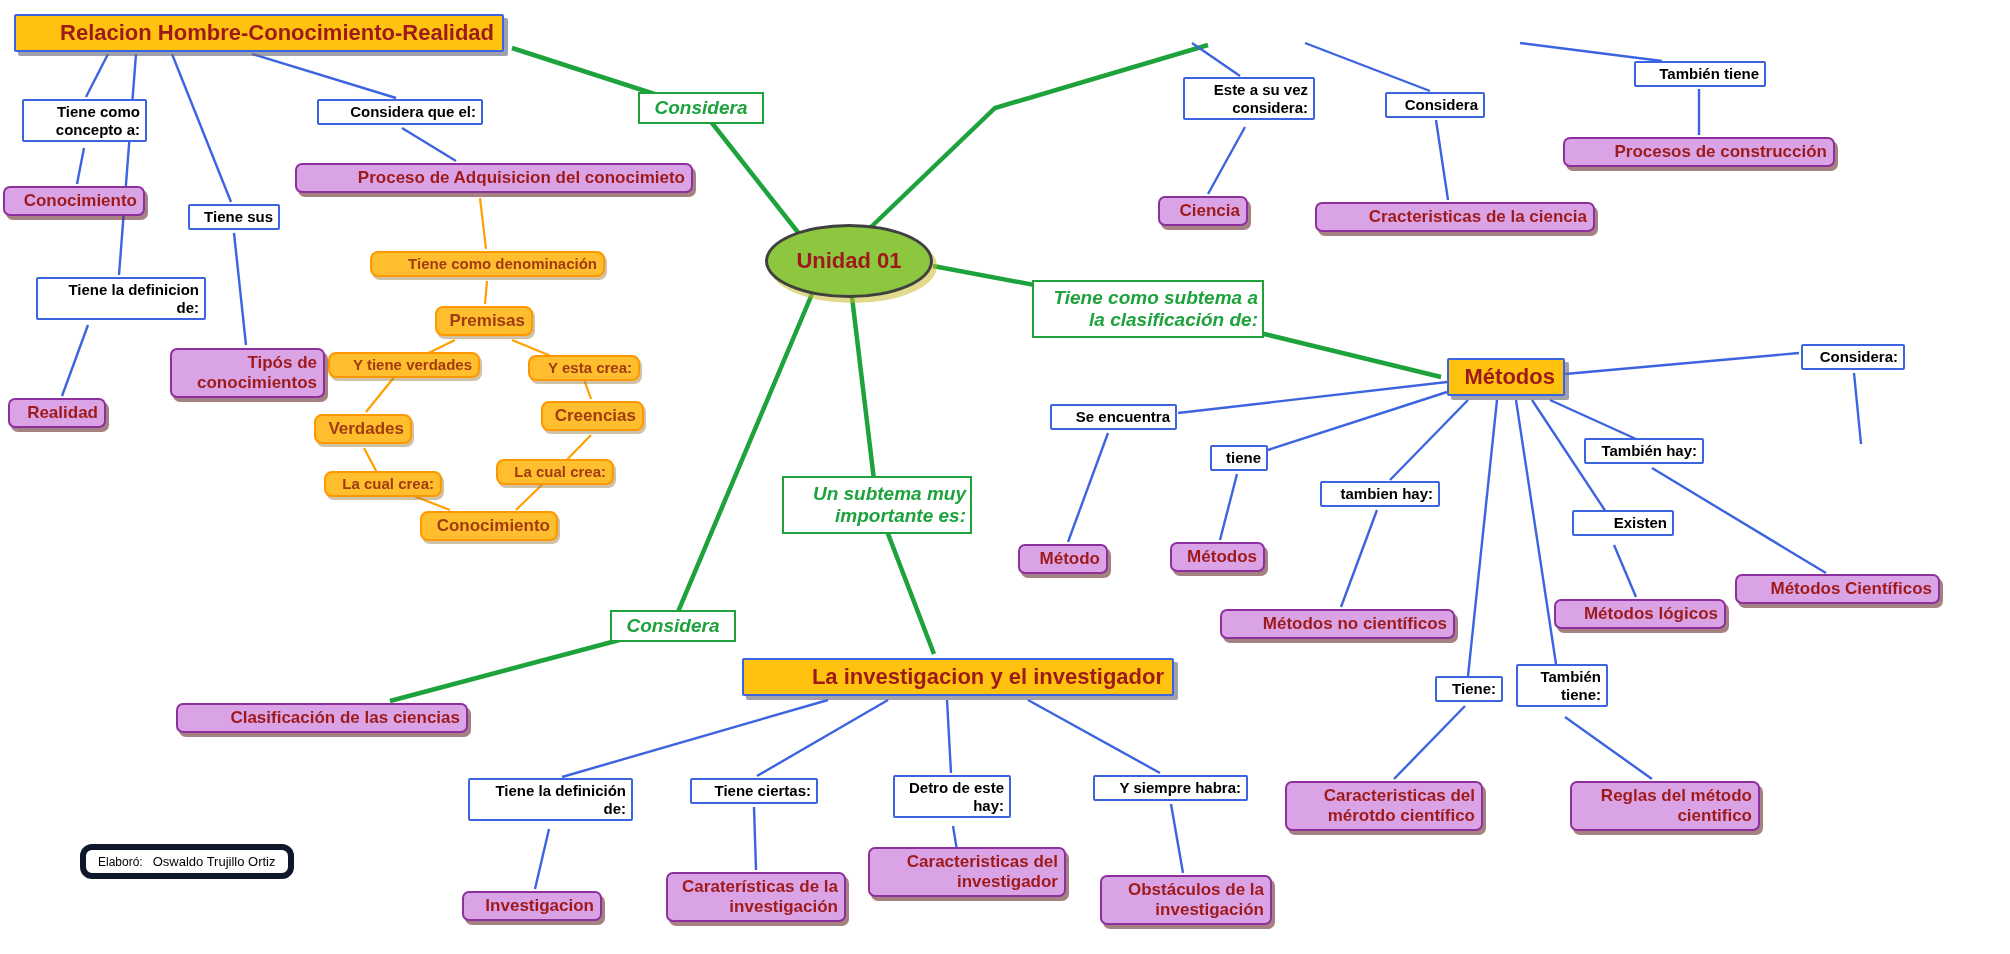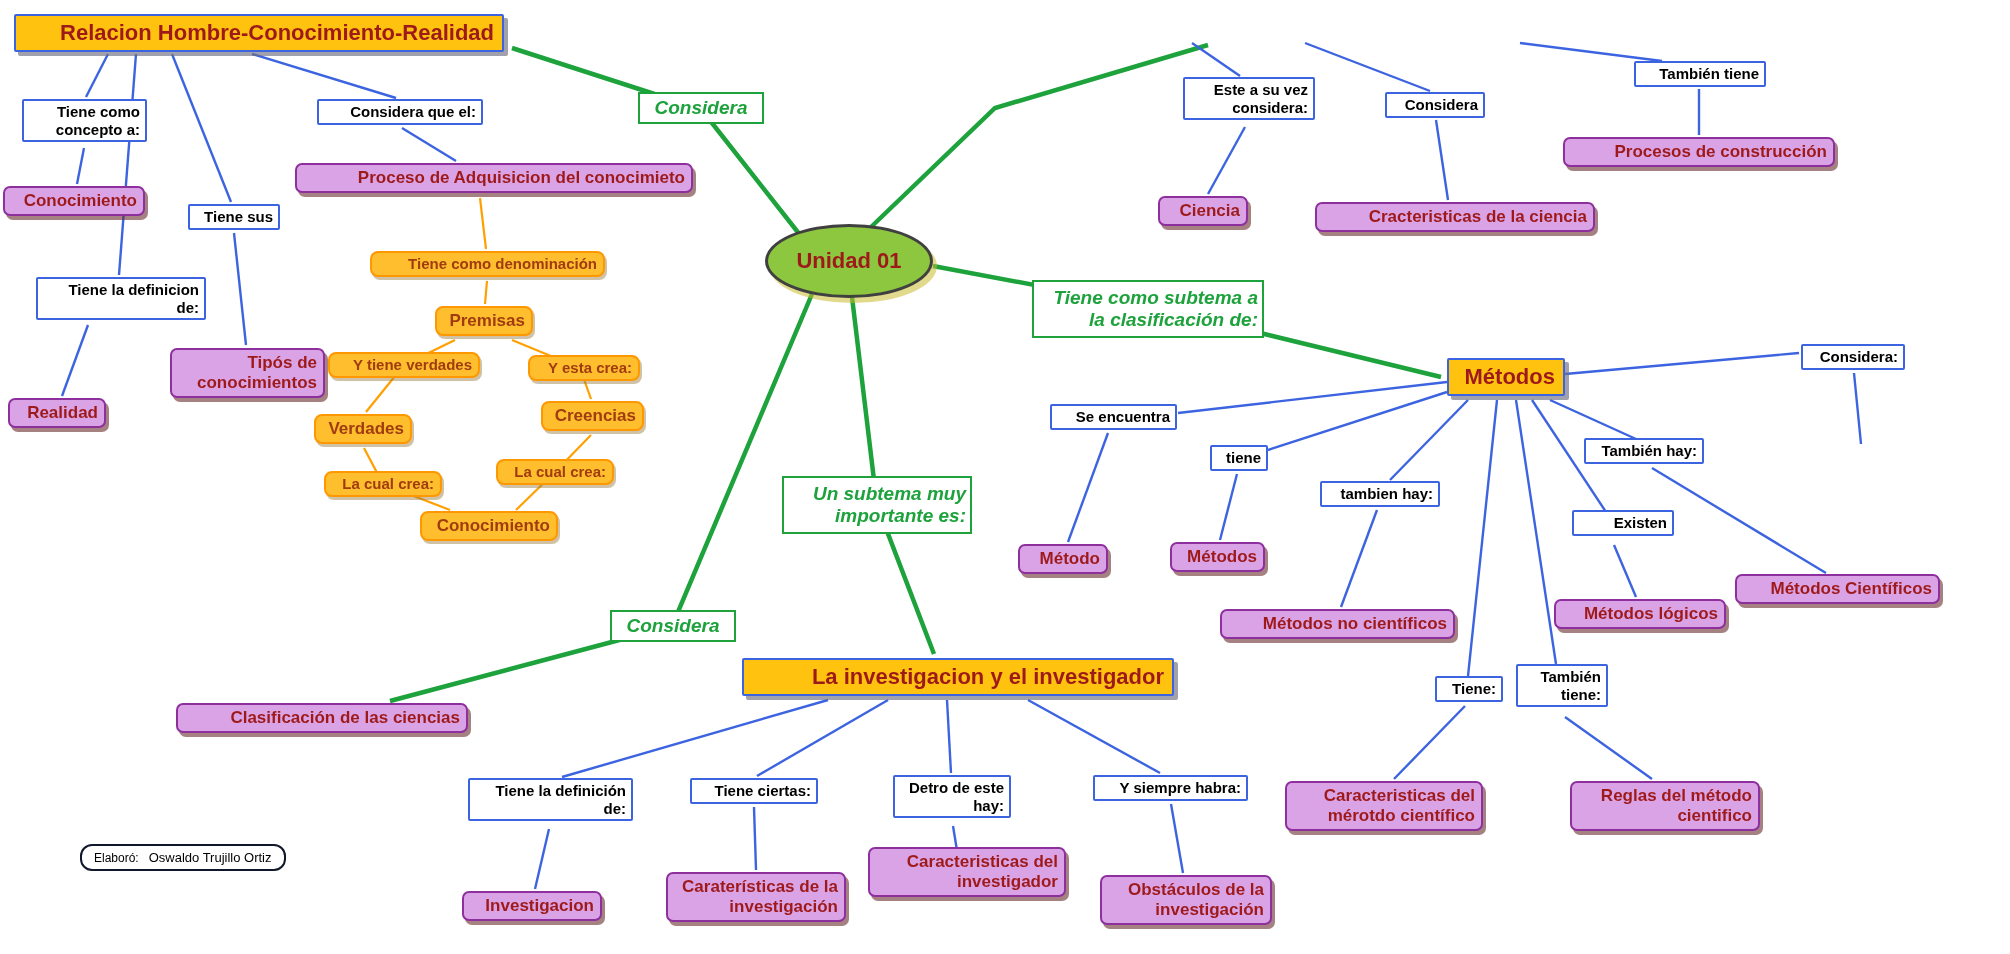--- a/index.html
+++ b/index.html
@@ -19,21 +19,21 @@
              box-shadow:4px 5px 0 rgba(200,185,45,.55); }
   .gconn { background:#fff; color:#1DA23C; border:2px solid #1DA23C; font-style:italic;
            font-size:19px; padding:3px 4px; display:flex; align-items:center; justify-content:center; }
   .blabel { background:#fff; color:#000; border:2px solid #3D64E0; border-radius:2px;
             font-size:15px; padding:2px 5px; }
   .pnode { background:#D9A3E6; color:#9E1A1A; border:2px solid #8E2F9E; border-radius:7px;
            font-size:17px; padding:3px 6px; box-shadow:3px 4px 0 rgba(105,45,45,.6); }
   .onode { background:#FFBE2E; color:#A03C10; border:2px solid #FF9800; border-radius:8px;
            font-size:15px; padding:2px 6px; box-shadow:2px 3px 0 rgba(150,120,60,.45); }
   .onode.big { font-size:17px; padding:3px 6px; }
-  .credit { position:absolute; z-index:2; background:#fff; border:2px solid #0f172a; border-radius:12px;
+  .credit { position:absolute; z-index:2; background:#fff; border:6px solid #0f172a; border-radius:12px;
             font-size:13px; color:#000; padding:4px 12px; display:flex; gap:10px; align-items:baseline; }
   .credit .pfx { font-size:12px; }
 </style>
 </head>
 <body>
 
 <div class="canvas">
 
   <svg class="lines" width="2010" height="954" viewBox="0 0 2010 954">
     <defs>

